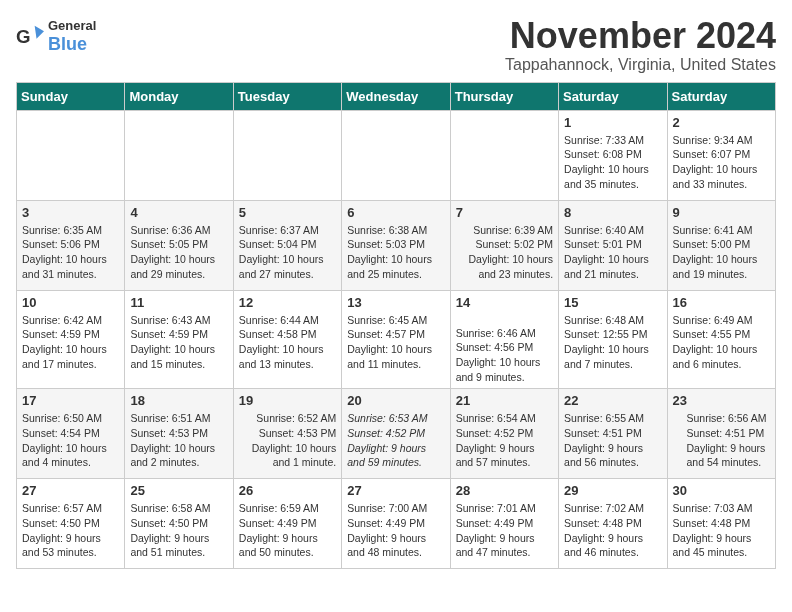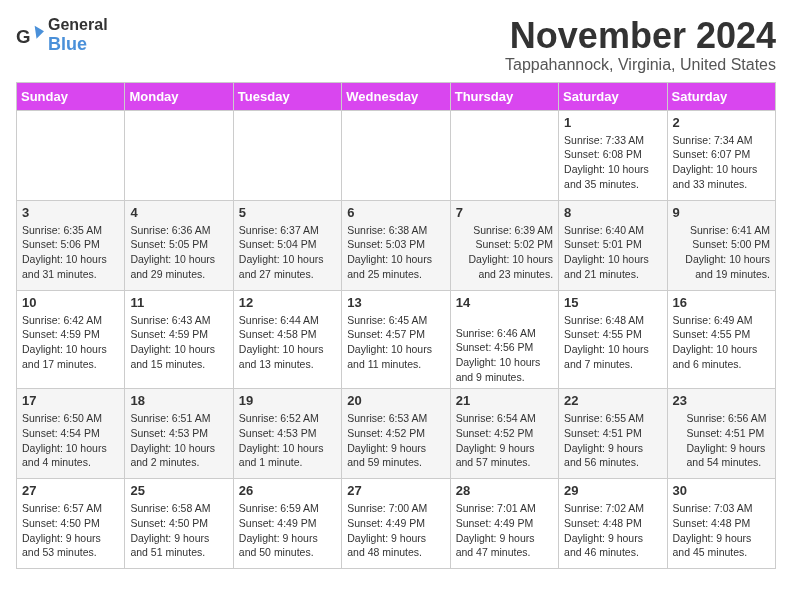--- a/index.html
+++ b/index.html
@@ -15,21 +15,21 @@
       justify-content: space-between;
       align-items: flex-start;
       margin-bottom: 8px;
     }
     .logo {
       display: flex;
       align-items: center;
       gap: 4px;
     }
     .logo-text-general {
-      font-size: 16px;
+      font-size: 13px;
       font-weight: bold;
       color: #333;
     }
     .logo-text-blue {
       font-size: 18px;
       font-weight: bold;
       color: #4a90d9;
     }
     .logo-icon {
       width: 28px;
@@ -47,21 +47,21 @@
     .location-title {
       font-size: 16px;
       color: #555;
     }
     table {
       width: 100%;
       border-collapse: collapse;
       table-layout: fixed;
     }
     thead tr th {
-      background-color: #d946ef;
+      background-color: #0f766e;
       color: #fff;
       font-size: 13px;
       font-weight: bold;
       padding: 6px 4px;
       text-align: left;
       border: 1px solid #ccc;
     }
     tbody tr td {
       border: 1px solid #ccc;
       vertical-align: top;
@@ -129,21 +129,21 @@
         <td class="empty-cell"></td>
         <td>
           <div class="cell-day">1</div>
           <div class="cell-info" style="white-space: pre-line;">Sunrise: 7:33 AM
 Sunset: 6:08 PM
 Daylight: 10 hours
 and 35 minutes.</div>
         </td>
         <td>
           <div class="cell-day">2</div>
-          <div class="cell-info" style="white-space: pre-line;">Sunrise: 7:34 AM
+          <div class="cell-info" style="white-space: pre-line;">Sunrise: 9:34 AM
 Sunset: 6:07 PM
 Daylight: 10 hours
 and 33 minutes.</div>
         </td>
       </tr>
       <tr>
         <td>
           <div class="cell-day">3</div>
           <div class="cell-info" style="white-space: pre-line;">Sunrise: 6:35 AM
 Sunset: 5:06 PM
@@ -180,21 +180,21 @@
         </td>
         <td>
           <div class="cell-day">8</div>
           <div class="cell-info" style="white-space: pre-line;">Sunrise: 6:40 AM
 Sunset: 5:01 PM
 Daylight: 10 hours
 and 21 minutes.</div>
         </td>
         <td>
           <div class="cell-day">9</div>
-          <div class="cell-info" style="white-space: pre-line; text-align: right;">Sunrise: 6:41 AM
+          <div class="cell-info" style="white-space: pre-line;">Sunrise: 6:41 AM
 Sunset: 5:00 PM
 Daylight: 10 hours
 and 19 minutes.</div>
         </td>
       </tr>
       <tr>
         <td>
           <div class="cell-day">10</div>
           <div class="cell-info" style="white-space: pre-line;">Sunrise: 6:42 AM
 Sunset: 4:59 PM
@@ -225,21 +225,21 @@
         <td>
           <div class="cell-day">14</div>
           <div class="cell-info" style="white-space: pre-line; margin-top: 16px;">Sunrise: 6:46 AM
 Sunset: 4:56 PM
 Daylight: 10 hours
 and 9 minutes.</div>
         </td>
         <td>
           <div class="cell-day">15</div>
           <div class="cell-info" style="white-space: pre-line;">Sunrise: 6:48 AM
-Sunset: 4:55 PM
+Sunset: 12:55 PM
 Daylight: 10 hours
 and 7 minutes.</div>
         </td>
         <td>
           <div class="cell-day">16</div>
           <div class="cell-info" style="white-space: pre-line;">Sunrise: 6:49 AM
 Sunset: 4:55 PM
 Daylight: 10 hours
 and 6 minutes.</div>
         </td>
@@ -254,28 +254,28 @@
         </td>
         <td>
           <div class="cell-day">18</div>
           <div class="cell-info" style="white-space: pre-line;">Sunrise: 6:51 AM
 Sunset: 4:53 PM
 Daylight: 10 hours
 and 2 minutes.</div>
         </td>
         <td>
           <div class="cell-day">19</div>
-          <div class="cell-info" style="white-space: pre-line;">Sunrise: 6:52 AM
+          <div class="cell-info" style="white-space: pre-line; text-align: right;">Sunrise: 6:52 AM
 Sunset: 4:53 PM
 Daylight: 10 hours
 and 1 minute.</div>
         </td>
         <td>
           <div class="cell-day">20</div>
-          <div class="cell-info" style="white-space: pre-line;">Sunrise: 6:53 AM
+          <div class="cell-info" style="white-space: pre-line; font-style: italic;">Sunrise: 6:53 AM
 Sunset: 4:52 PM
 Daylight: 9 hours
 and 59 minutes.</div>
         </td>
         <td>
           <div class="cell-day">21</div>
           <div class="cell-info" style="white-space: pre-line;">Sunrise: 6:54 AM
 Sunset: 4:52 PM
 Daylight: 9 hours
 and 57 minutes.</div>

